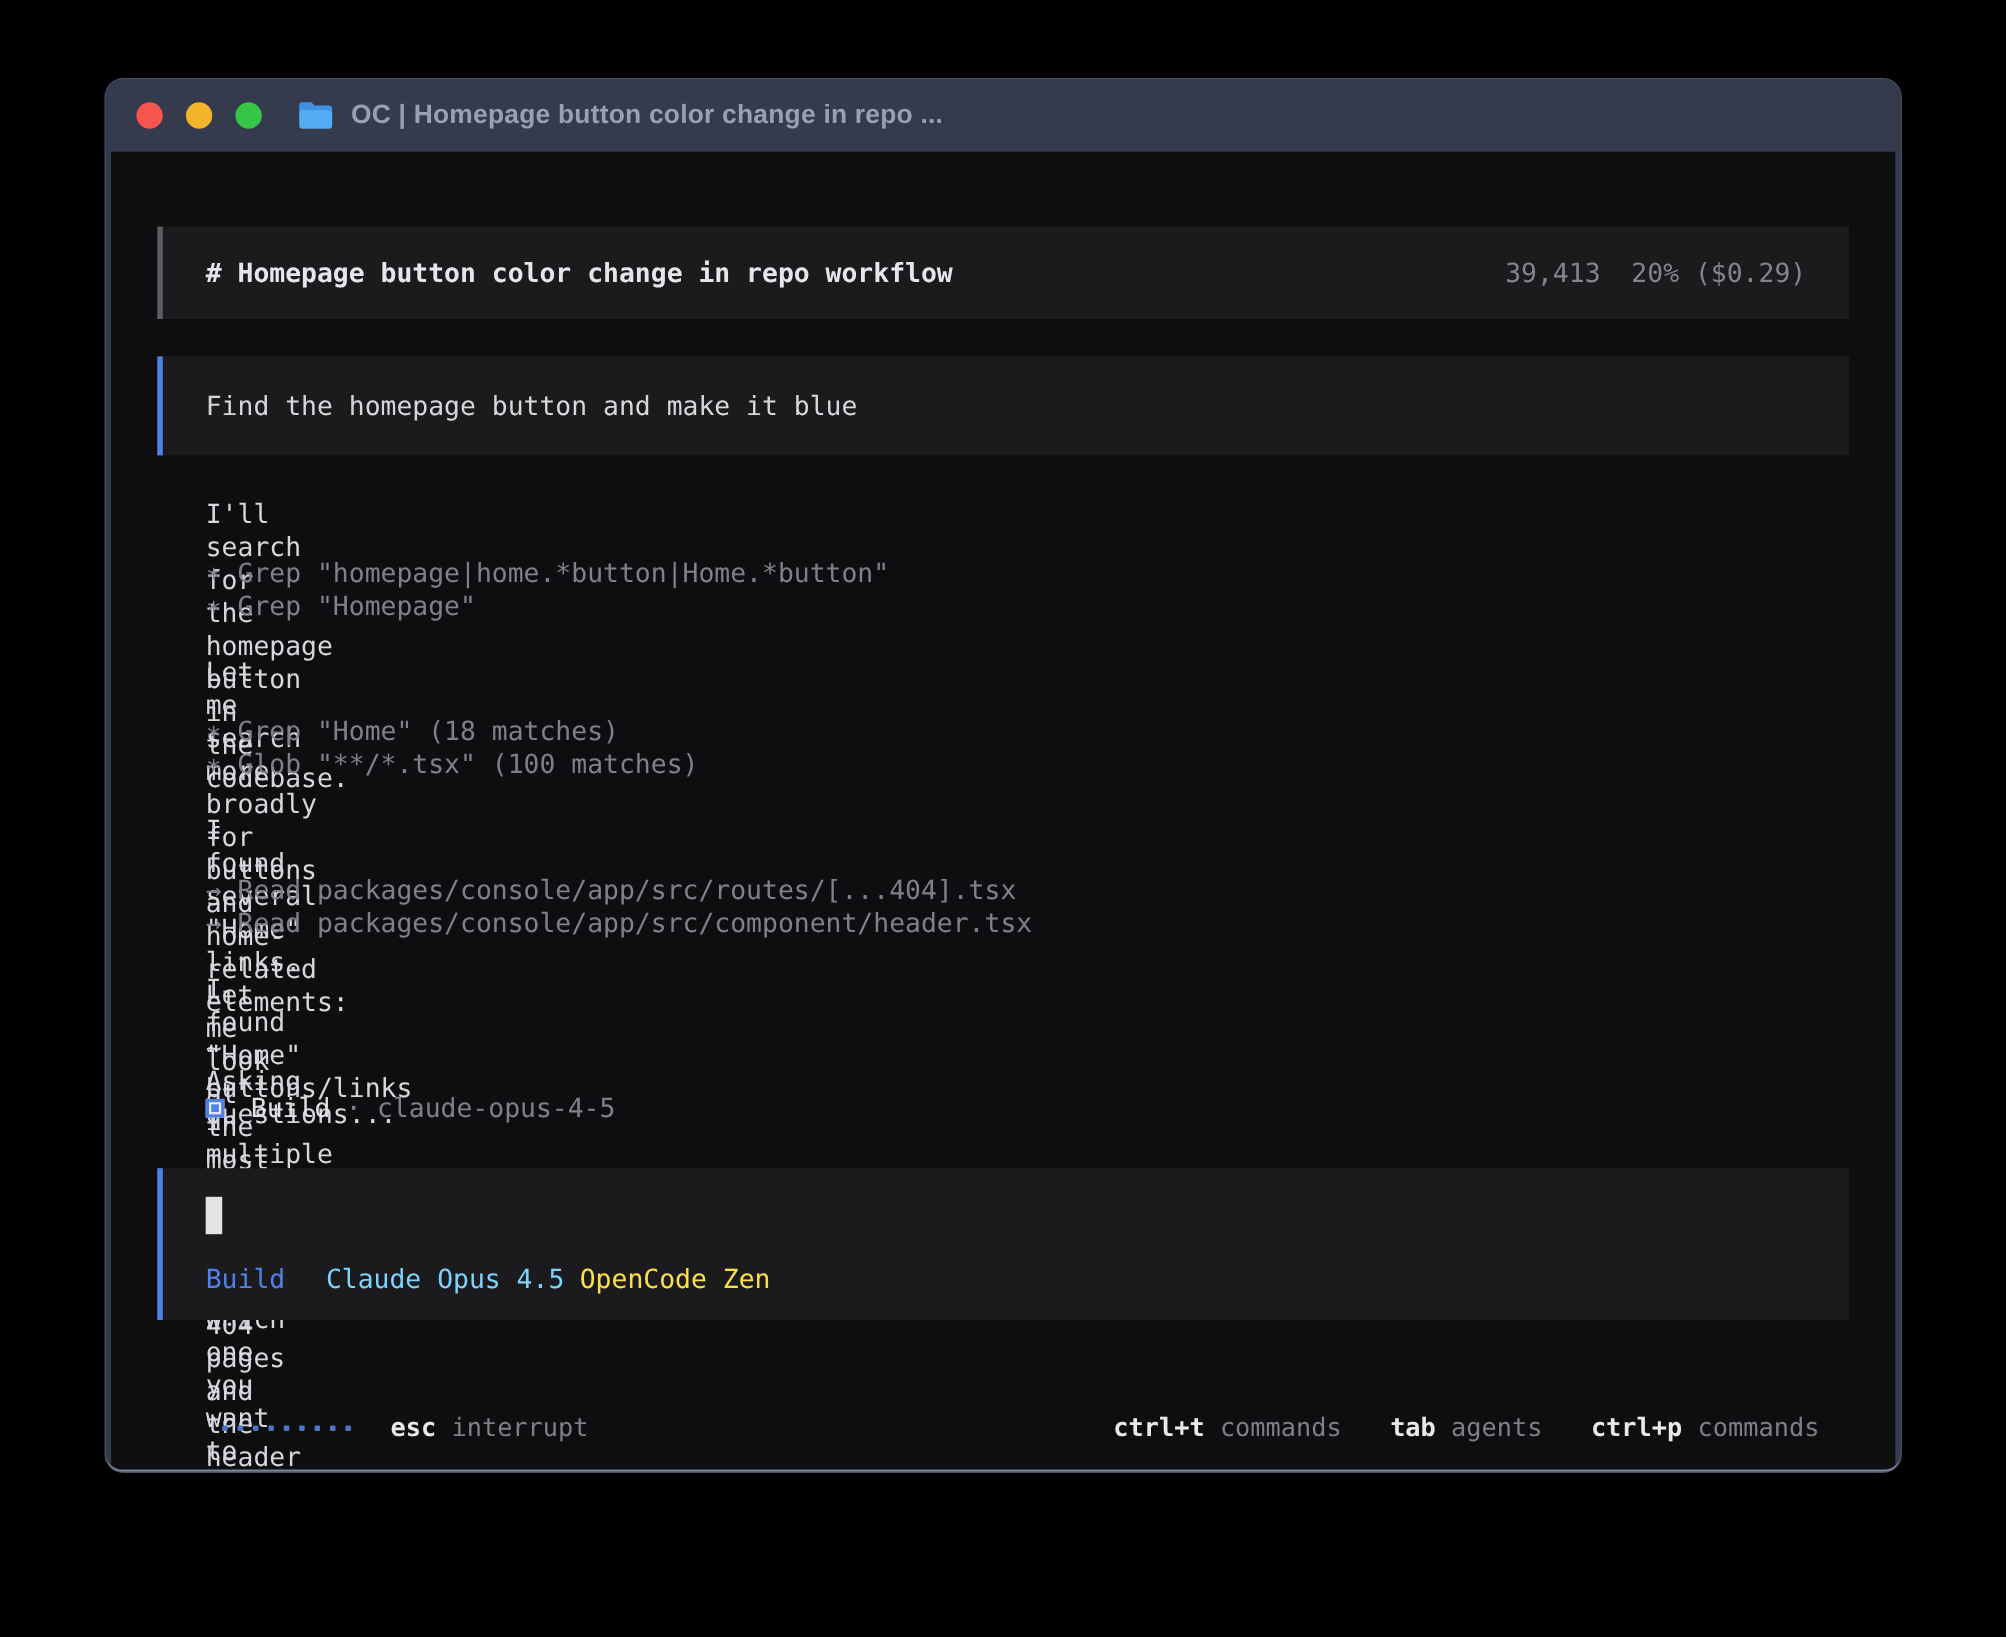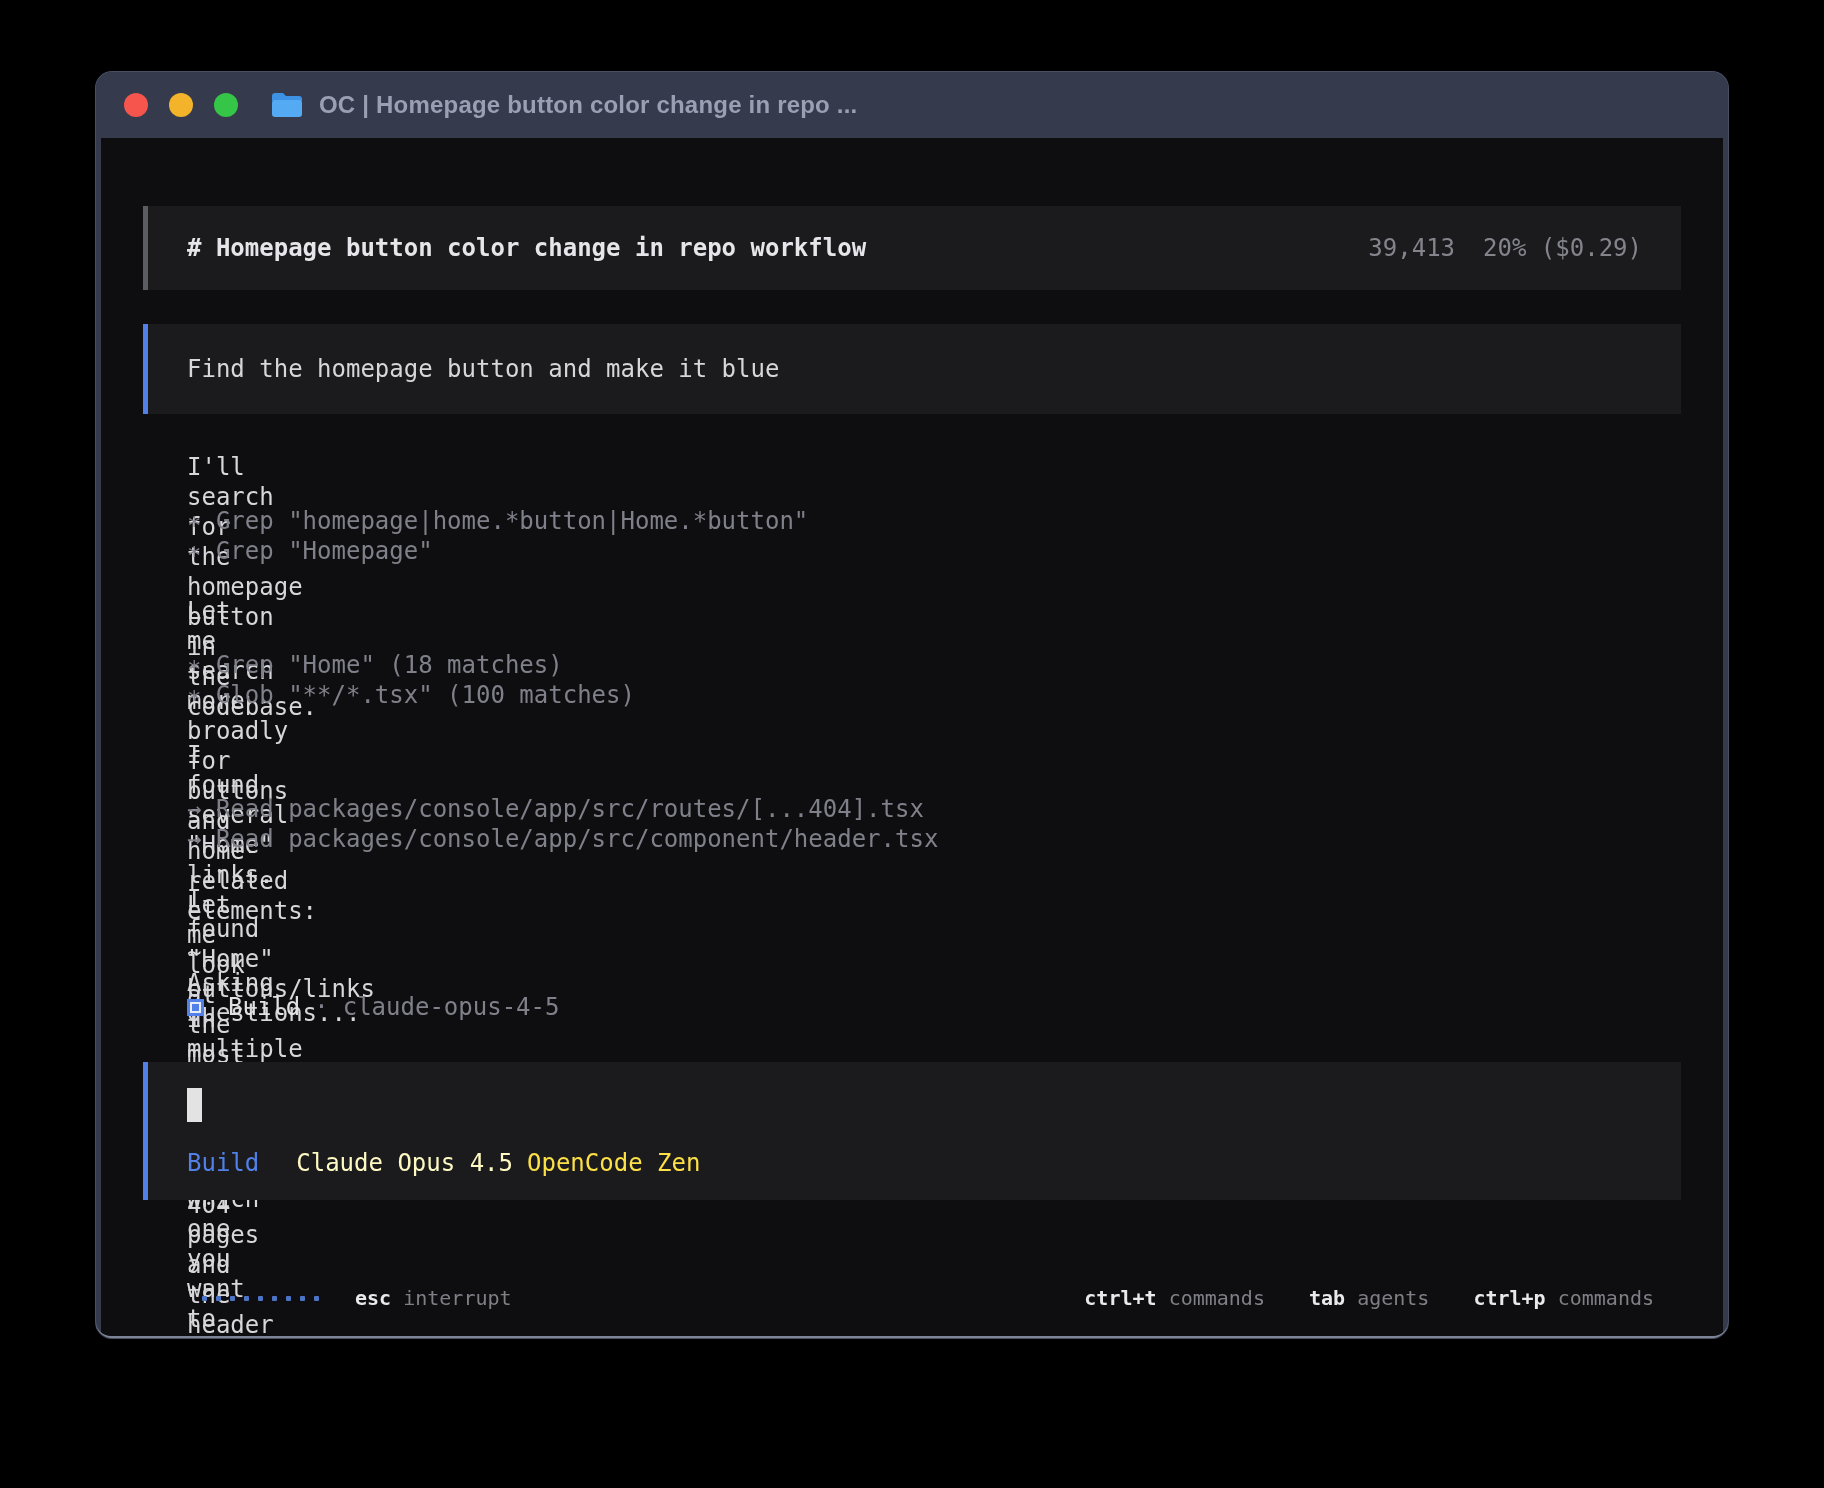--- a/index.html
+++ b/index.html
@@ -113,31 +113,31 @@
     height: 138px;
     display: flex;
     flex-direction: column;
     justify-content: space-between;
     padding-top: 26px;
     padding-bottom: 22px;
   }
   .cursor { width: 15px; height: 34px; background: #e3e3e3; }
   .prompt-meta { display: flex; align-items: baseline; white-space: pre; }
   .prompt-meta .agent { color: #5181e8; margin-right: 37px; }
-  .prompt-meta .model { color: #fef9c3; }
+  .prompt-meta .model { color: #7dd3fc; }
   .prompt-meta .provider { color: #fde047; margin-left: 14px; }
 
   
   .footer {
     margin-top: auto;
     height: 62px;
     display: flex;
     align-items: center;
     padding: 0 27px 14px 59px;
-    font-size: 20px;
+    font-size: 23px;
   }
   .spinner { display: flex; gap: 9px; align-items: center; margin-right: 36px; }
   .spinner .dot { width: 5px; height: 5px; background: #4c74c4; border-radius: 1px; }
   .kbd  { color: #e9e9ec; font-weight: bold; }
   .hint { color: #7f7f86; }
   .shortcut { white-space: pre; }
   .footer-right { margin-left: auto; display: flex; gap: 44px; }
 </style>
 </head>
 <body>

